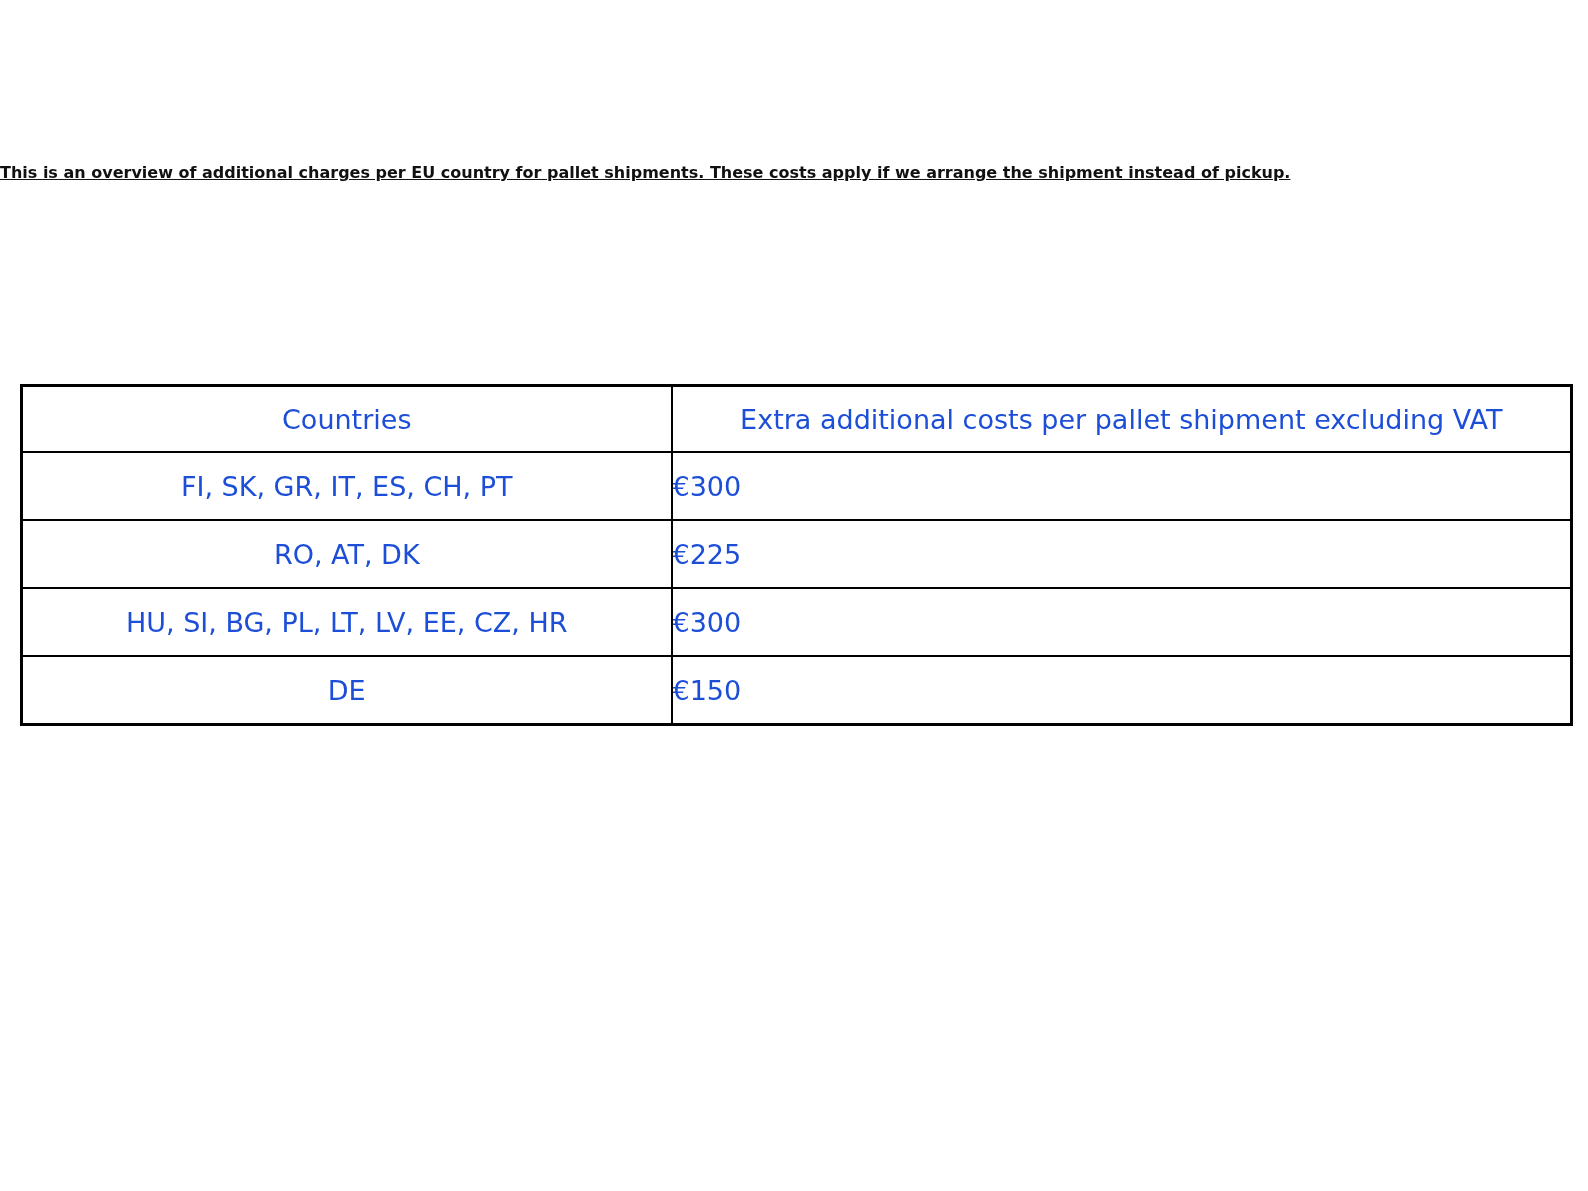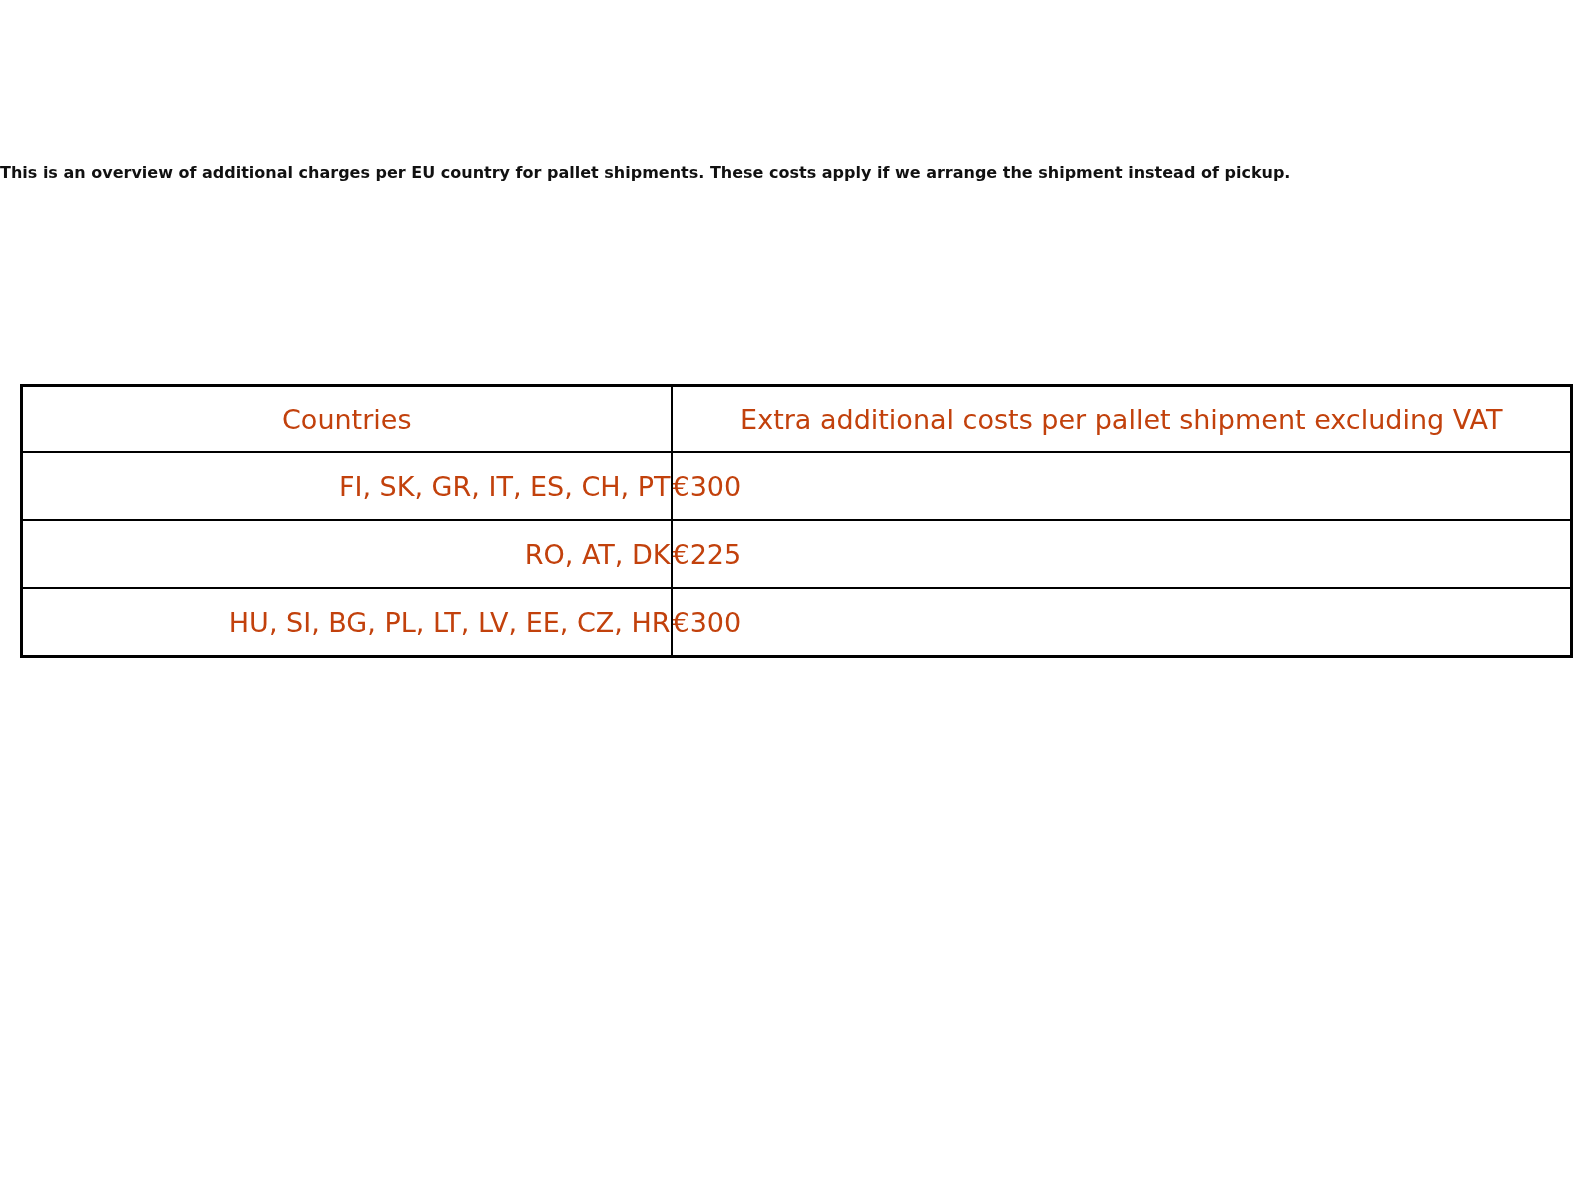--- a/index.html
+++ b/index.html
@@ -20,53 +20,54 @@
       position: absolute;
       top: 163px;
       left: 0;
       width: 1284px;
       text-align: right;
       font-weight: bold;
       font-size: 16px;
       line-height: 1.3;
       color: #111111;
       white-space: nowrap;
+      text-decoration: underline;
     }
     table.charges-table {
       position: absolute;
       left: 20px;
       top: 384px;
       width: 1550px;
       table-layout: fixed;
       border-collapse: collapse;
       border: 3px solid #000000;
       background: #ffffff;
     }
     .col-countries { width: 650px; }
     .col-cost      { width: 900px; }
     table.charges-table th,
     table.charges-table td {
       border: 2px solid #000000;
       font-size: 27px;
       font-weight: normal;
-      color: #c2410c;
+      color: #1d4ed8;
       vertical-align: middle;
       padding: 0;
       overflow: hidden;
       white-space: nowrap;
     }
     table.charges-table thead th {
       height: 64px;
       text-align: center;
     }
     table.charges-table tbody td {
       height: 66px;
     }
     td.countries-cell {
-      text-align: right;
+      text-align: center;
       padding-left: 62px;
     }
     td.cost-cell {
       text-align: left;
       padding-left: 89px;
       margin-left: 35px;
     }
   </style>
 </head>
 <body>
@@ -90,14 +91,18 @@
       <td class="cost-cell">€300</td>
     </tr>
     <tr>
       <td class="countries-cell">RO, AT, DK</td>
       <td class="cost-cell">€225</td>
     </tr>
     <tr>
       <td class="countries-cell">HU, SI, BG, PL, LT, LV, EE, CZ, HR</td>
       <td class="cost-cell">€300</td>
     </tr>
+    <tr>
+      <td class="countries-cell">DE</td>
+      <td class="cost-cell">€150</td>
+    </tr>
   </tbody>
 </table>
 
 </body></html>

